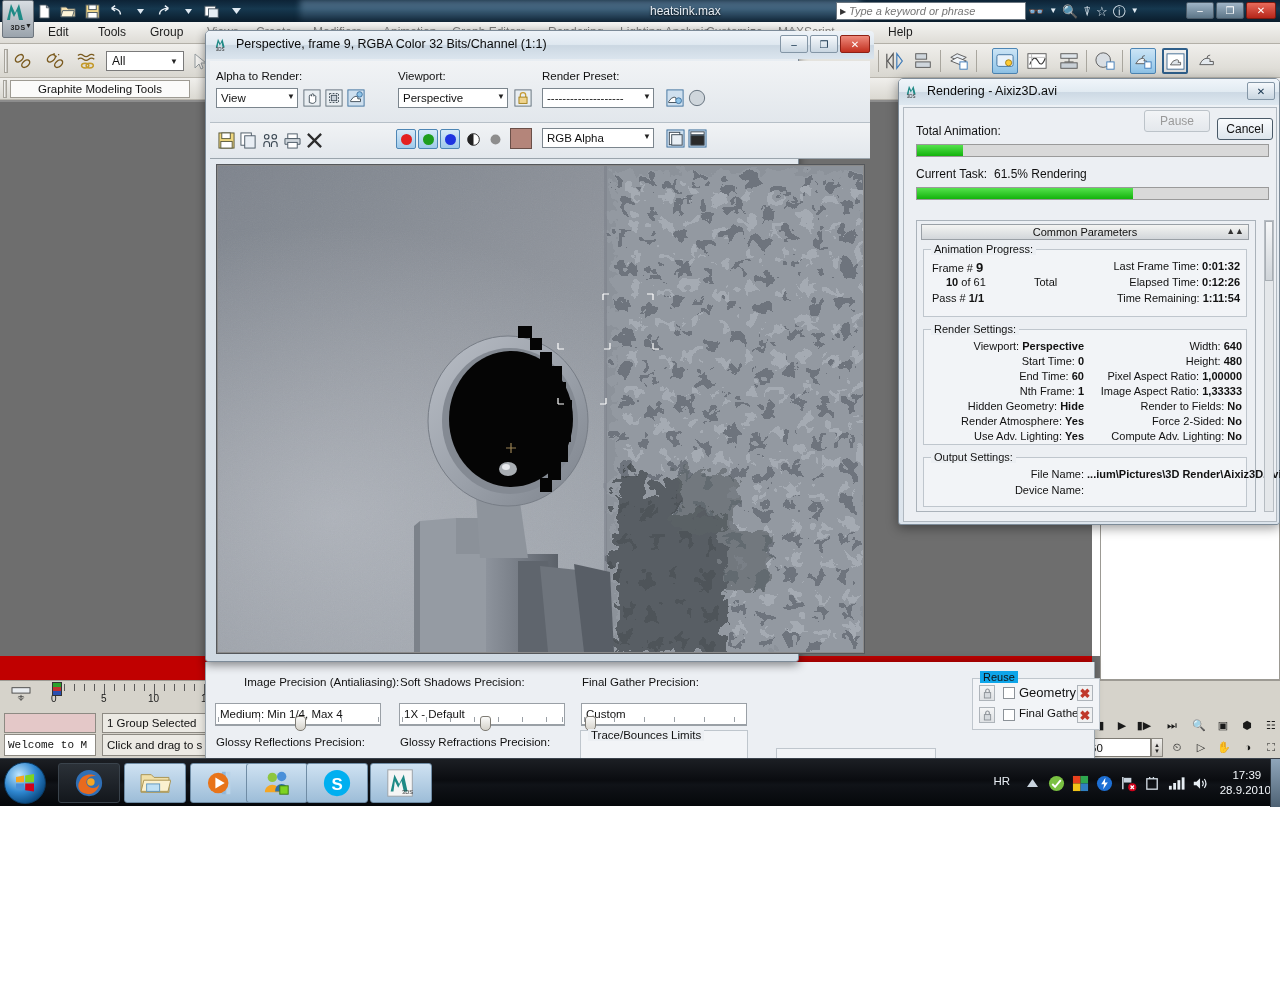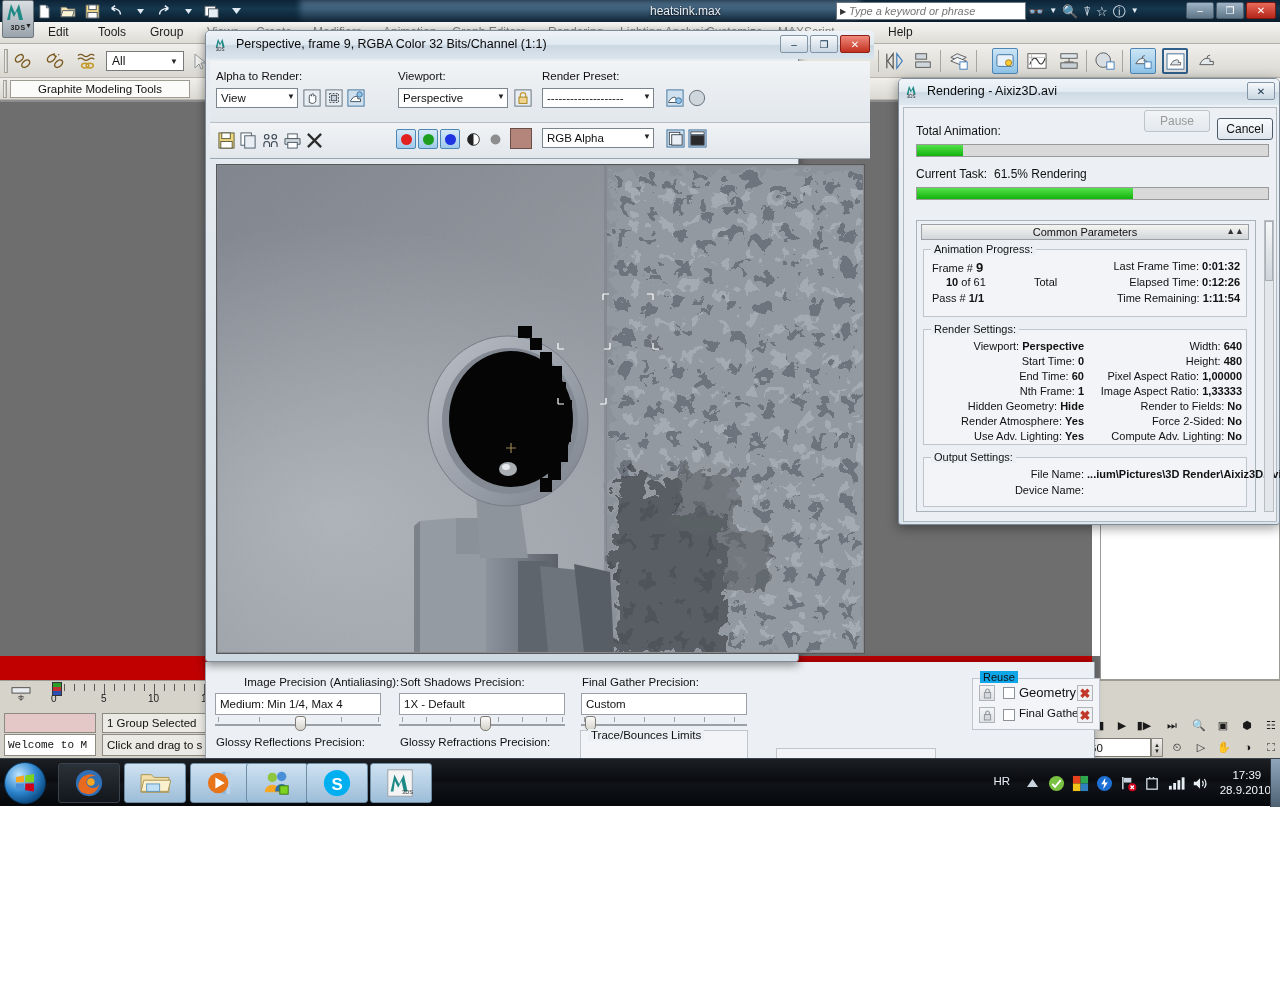--- a/index.html
+++ b/index.html
@@ -291,21 +291,21 @@
 
   
   .rsetup {
     position:absolute; left:205px; top:662px; width:890px; height:118px;
     background:#eceff3; border:1px solid #9aa4ac; border-top:none;
     box-shadow:0 -2px 8px rgba(0,0,0,.25);
   }
   .rs-lbl { position:absolute; font-size:11.5px; color:#111; white-space:nowrap; }
   .rs-field {
     position:absolute; height:22px; background:#fff; border:1px solid #9aa0a6;
-    font-size:11.5px; color:#111; display:flex; align-items:center; padding-left:4px;
+    font-size:11.5px; color:#111; display:flex; align-items:center; padding-left:4px;margin-top:10px;
   }
   .rs-slider { position:absolute; height:16px; }
   .rs-slider .track { position:absolute; left:0; top:11px; width:100%; height:2px; background:#9aa0a6; }
   .rs-slider .tk { position:absolute; top:4px; width:1px; height:5px; background:#9aa0a6; }
   .rs-slider .thumb { position:absolute; top:3px; width:11px; height:15px;
                       background:linear-gradient(180deg,#fbfbfa,#d4d1c9); border:1px solid #7e7b74;
                       border-radius:3px 3px 5px 5px; }
   .reuse-group { position:absolute; left:766px; top:16px; width:128px; height:52px; border:1px solid #bfc6cd; background:#f2f4f7;}
   .reuse-group .gt { position:absolute; left:7px; top:-8px; background:#0ea5e9; padding:0 3px; font-size:11px; color:#111;}
   .lockico { position:absolute; width:16px; height:16px; border:1px solid #aeb4ba; background:linear-gradient(180deg,#f4f5f6,#dfe2e5);

